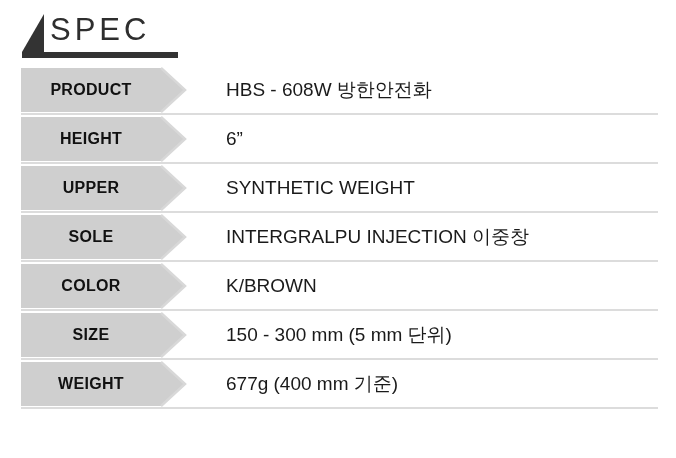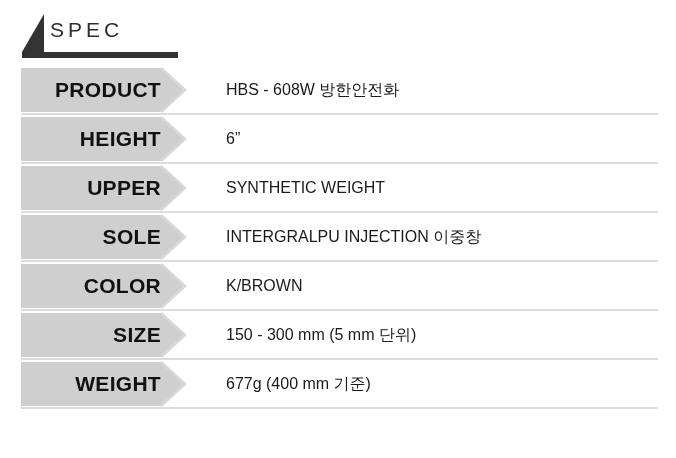--- a/index.html
+++ b/index.html
@@ -30,21 +30,21 @@
     width: 0;
     height: 0;
     border-style: solid;
     border-width: 0 0 38px 22px;
     border-color: transparent transparent #333333 transparent;
   }
   .spec-title {
     position: absolute;
     left: 30px;
     top: 2px;
-    font-size: 21px;
+    font-size: 31px;
     font-weight: 400;
     letter-spacing: 4px;
     color: #2e2e2e;
     line-height: 40px;
   }
   .spec-underline {
     position: absolute;
     left: 2px;
     top: 44px;
     width: 156px;
@@ -92,22 +92,22 @@
     border-width: 22px 0 22px 24px;
     border-color: transparent transparent transparent #cfcfcf;
   }
   .label-text {
     position: absolute;
     left: 21px;
     top: 0;
     width: 140px;
     height: 44px;
     line-height: 44px;
-    text-align: right;
-    font-size: 21px;
+    text-align: center;
+    font-size: 16px;
     font-weight: bold;
     color: #111111;
     letter-spacing: 0.3px;
   }
   
   .chevron-outline {
     position: absolute;
     left: 158px;
     top: -3px;
     width: 56px;
@@ -116,21 +116,21 @@
   }
   .chevron-outline svg {
     display: block;
   }
   .value-text {
     position: absolute;
     left: 226px;
     top: 0;
     height: 44px;
     line-height: 44px;
-    font-size: 16px;
+    font-size: 19px;
     font-weight: 400;
     color: #1a1a1a;
     white-space: nowrap;
   }
 </style>
 </head>
 <body>
 
 <div class="spec-header">
   <div class="spec-triangle"></div>

